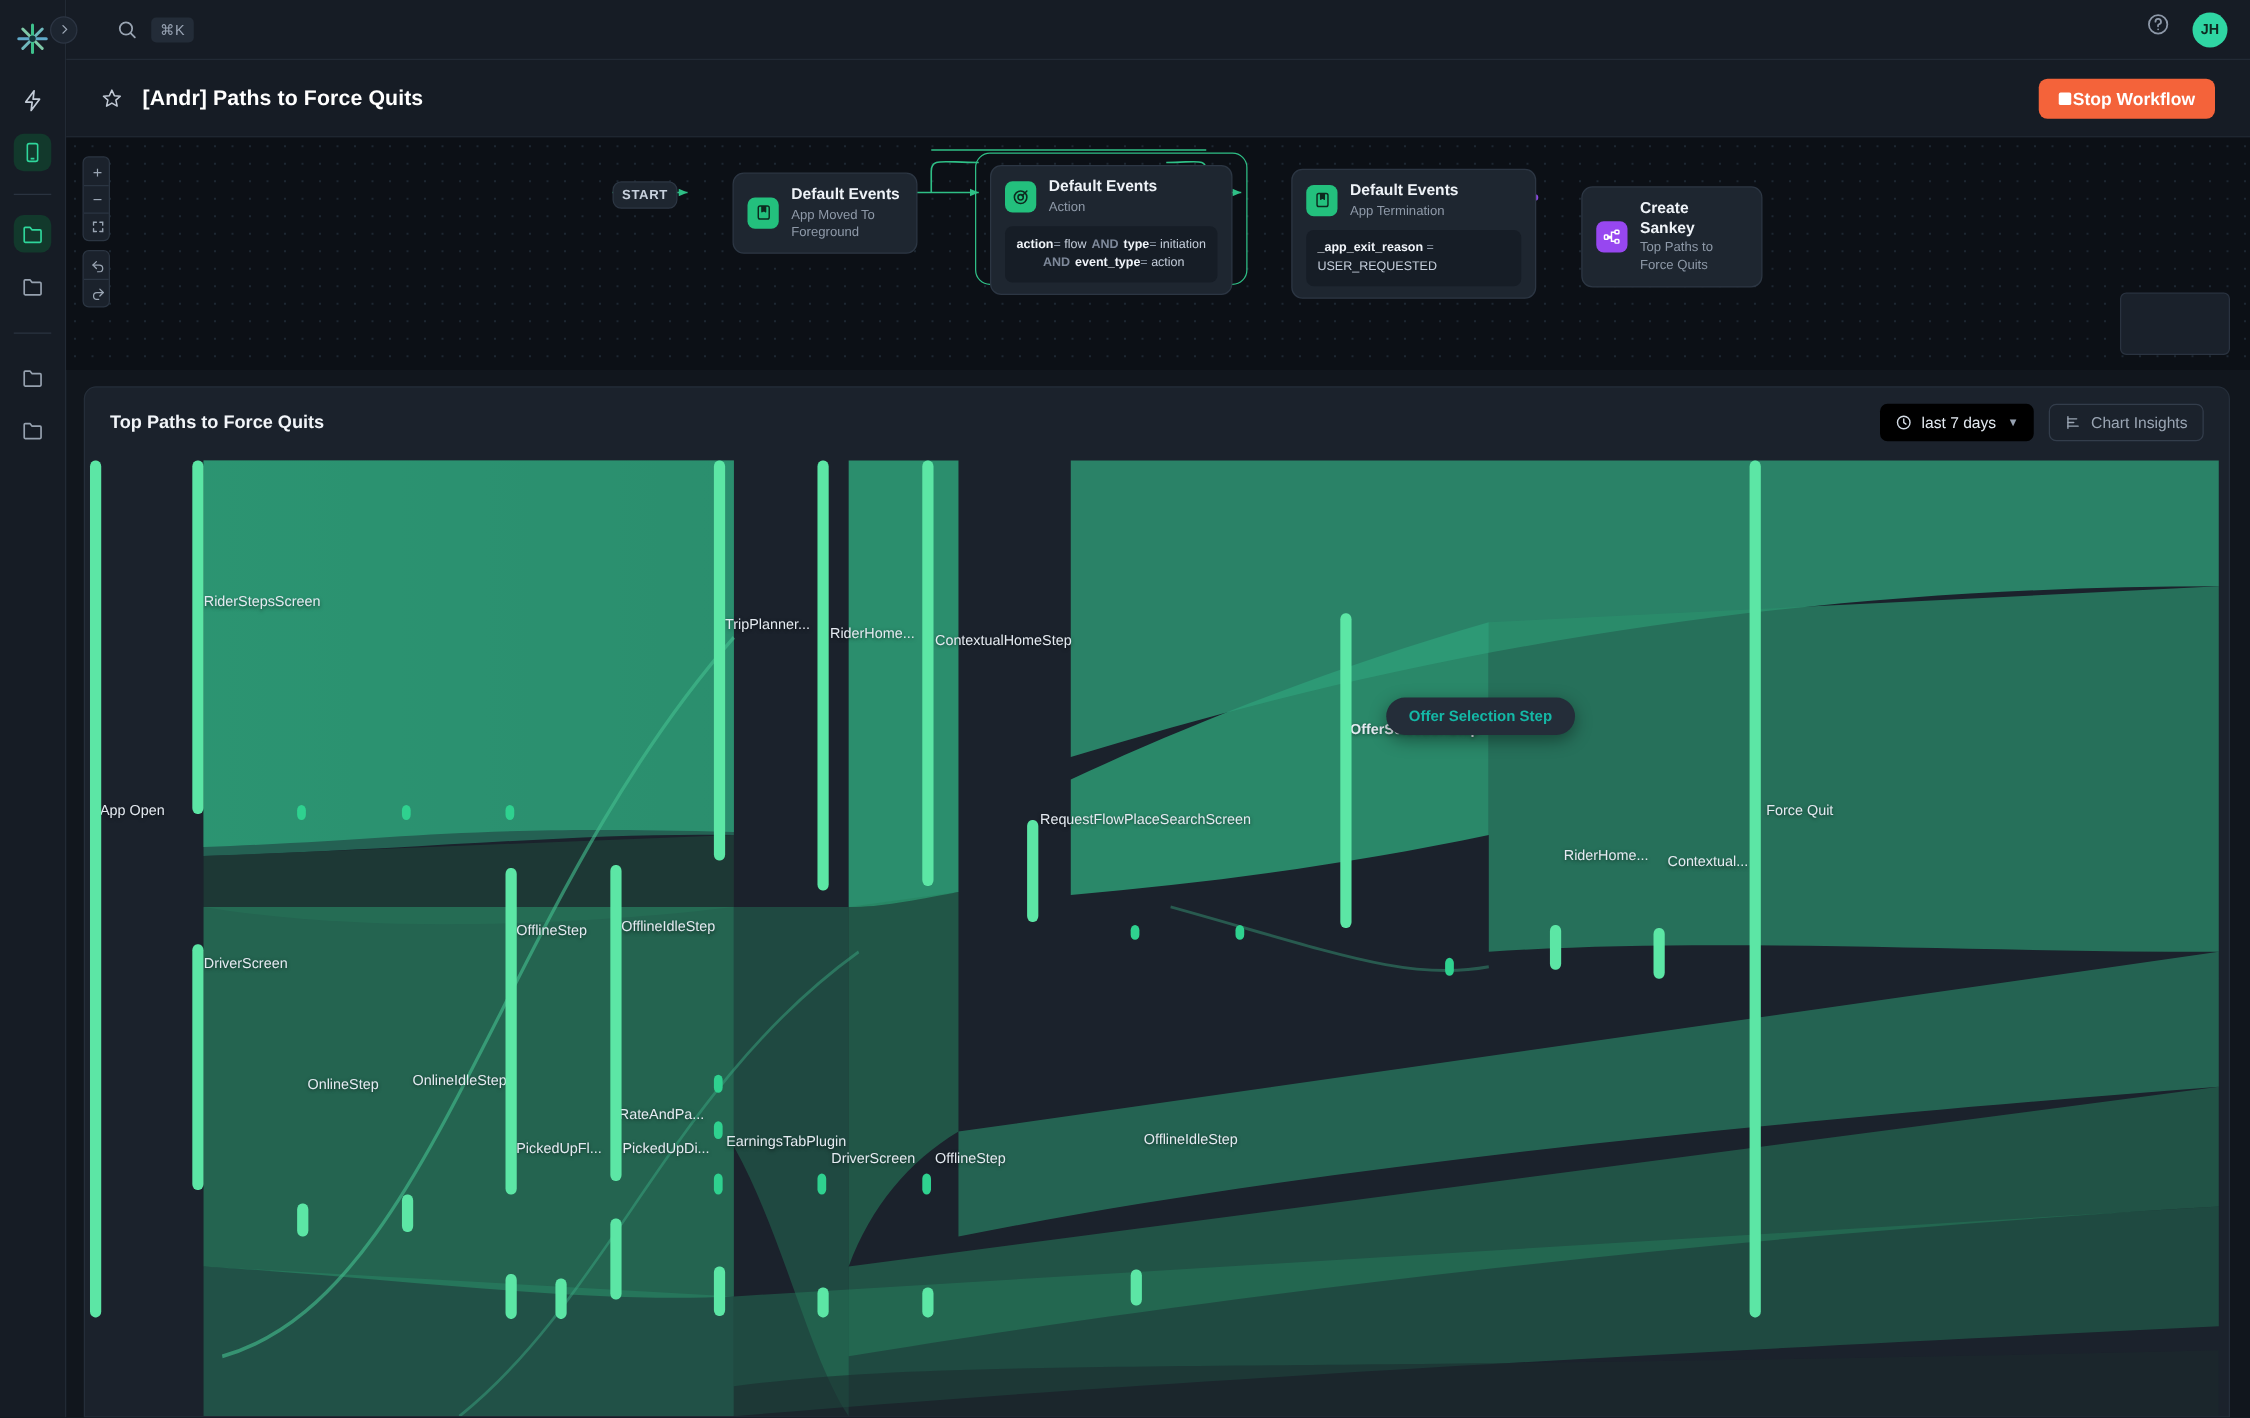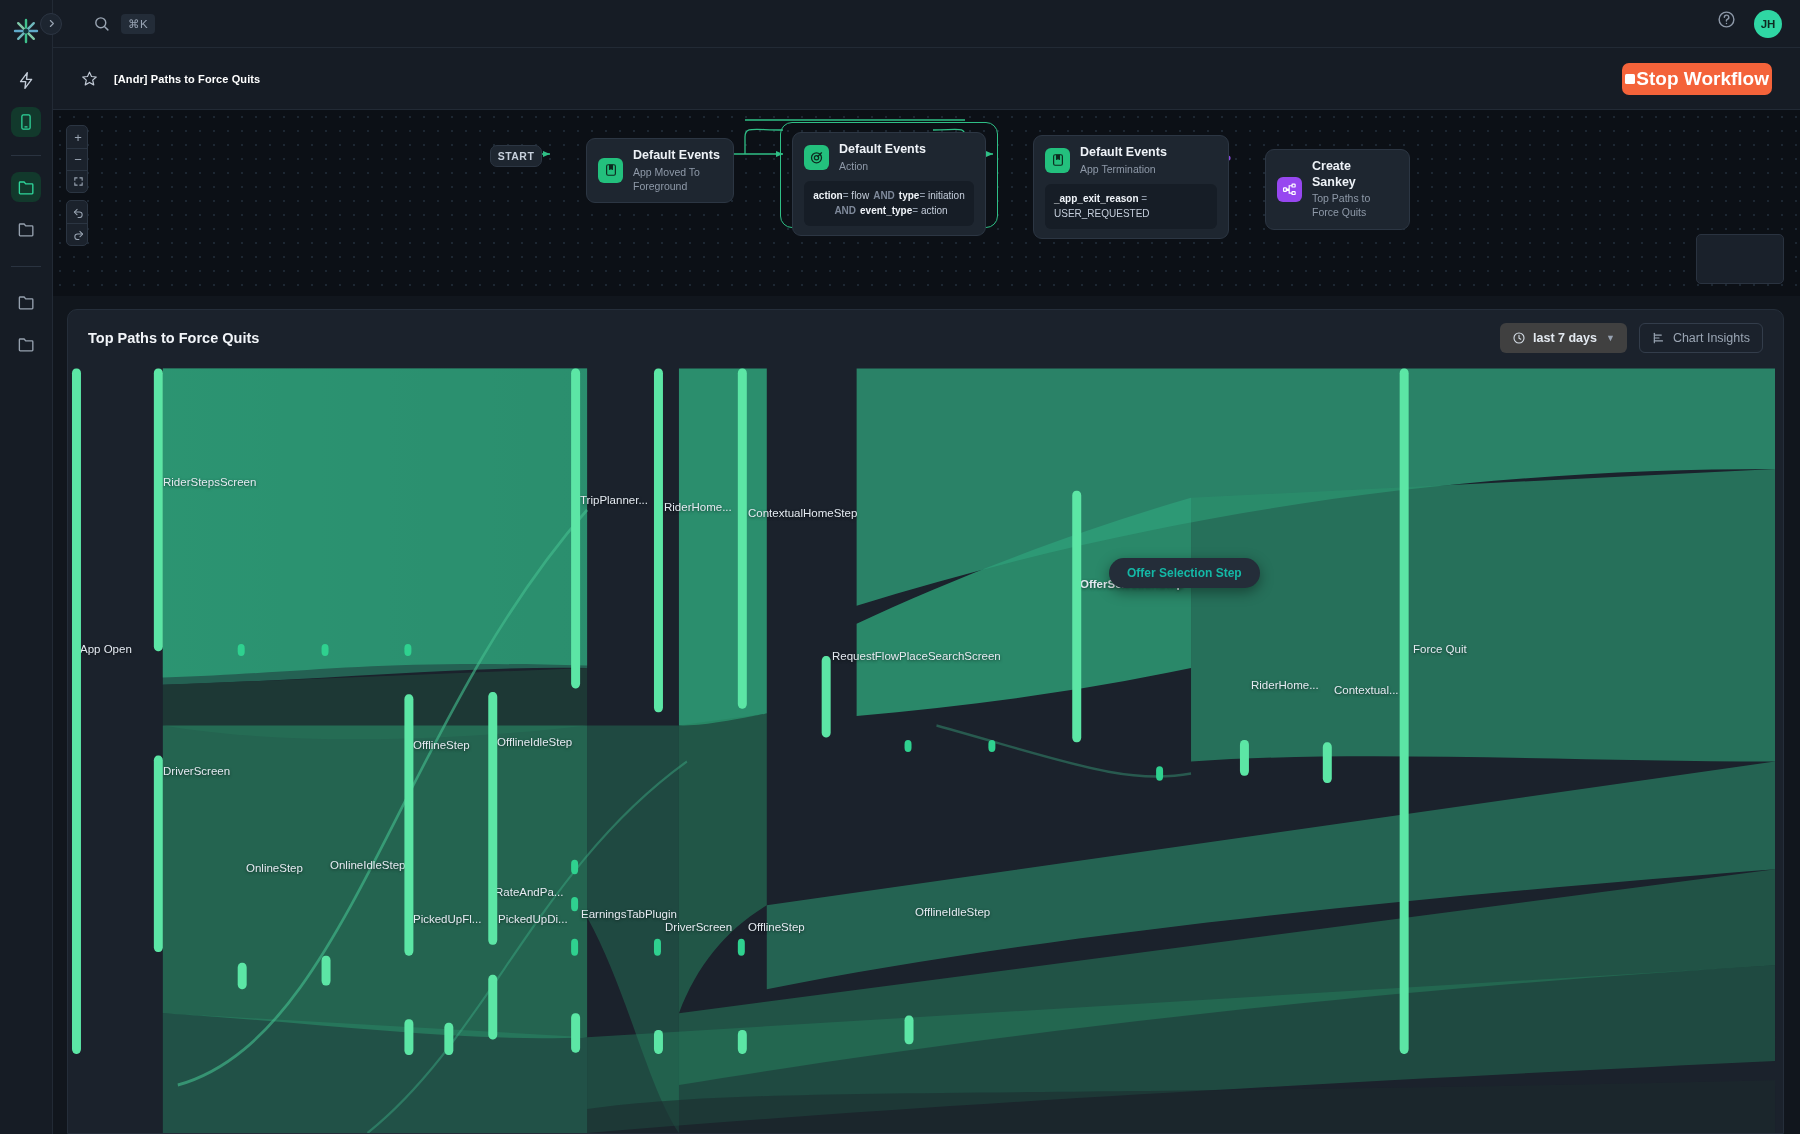--- a/index.html
+++ b/index.html
@@ -58,25 +58,25 @@
     background: #2fd6a3; color: #0e2a21; font-size: 11.5px; font-weight: 700;
     display: flex; align-items: center; justify-content: center; cursor: pointer;
   }
 
   
   .titlebar {
     height: 62px; background: #161c25; border-bottom: 1px solid #222a35;
     display: flex; align-items: center; padding: 0 28px 0 28px; flex: 0 0 62px;
   }
   .star-icon { color: #c2cad6; margin-right: 16px; cursor: pointer; display: flex; }
-  .page-title { font-size: 11px; font-weight: 700; color: #ffffff; letter-spacing: .1px; }
+  .page-title { font-size: 17px; font-weight: 700; color: #ffffff; letter-spacing: .1px; }
   .stop-btn {
     margin-left: auto; background: #f4633a; color: #fff;
-    font-size: 19px; font-weight: 600; border: none; border-radius: 7px;
-    height: 32px; padding: 0 3px; display: flex; align-items: center; gap: 1px;
+    font-size: 14px; font-weight: 600; border: none; border-radius: 7px;
+    height: 32px; padding: 0 16px; display: flex; align-items: center; gap: 1px;
     cursor: pointer;
   }
   .stop-square { width: 10px; height: 10px; background: #fff; border-radius: 1.5px; }
 
   
   .canvas {
     position: relative; height: 186px; flex: 0 0 186px;
     background-color: #0c1016;
     background-image: radial-gradient(#1d2732 1px, transparent 1px);
     background-size: 14px 14px;
@@ -137,21 +137,21 @@
     border: 1px solid #252e3a; border-top-left-radius: 10px; border-top-right-radius: 10px;
     flex: 1; display: flex; flex-direction: column; min-height: 0; overflow: hidden;
   }
   .chart-head { height: 56px; display: flex; align-items: center; padding: 0 20px; flex: 0 0 56px; }
   .chart-title { font-size: 14.5px; font-weight: 700; color: #f2f5f9; }
   .chart-actions { margin-left: auto; display: flex; gap: 12px; align-items: center; }
   .pill {
     height: 30px; border-radius: 6px; display: flex; align-items: center; gap: 7px;
     padding: 0 12px; font-size: 12.5px; cursor: pointer;
   }
-  .pill-filled { background: #404040; color: #e3e9f0; font-weight: 700; }
+  .pill-filled { background: #000000; color: #e3e9f0; font-weight: 400; }
   .pill-outline { background: transparent; border: 1px solid #333d4b; color: #9aa5b3; }
   .chev { font-size: 9px; color: #97a2b1; margin-left: 2px; }
 
   .sankey-wrap { position: relative; flex: 1; min-height: 0; padding: 0 0 14px 10px; }
   .sankey { position: absolute; left: 0; top: 0; width: 100%; height: 100%; }
 
   .slabel {
     position: absolute; font-size: 11.5px; color: #e4eaf1; white-space: nowrap;
     font-weight: 500; text-shadow: 0 1px 3px rgba(0,0,0,.55); pointer-events: none;
   }

